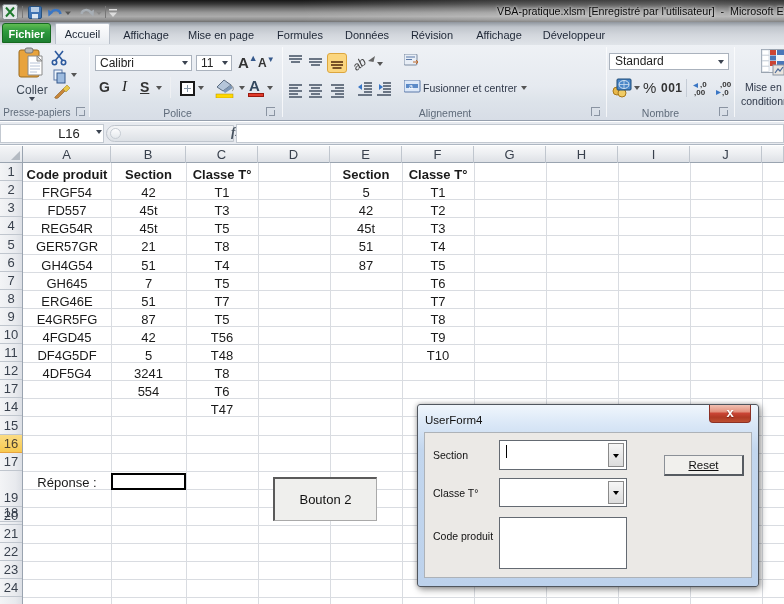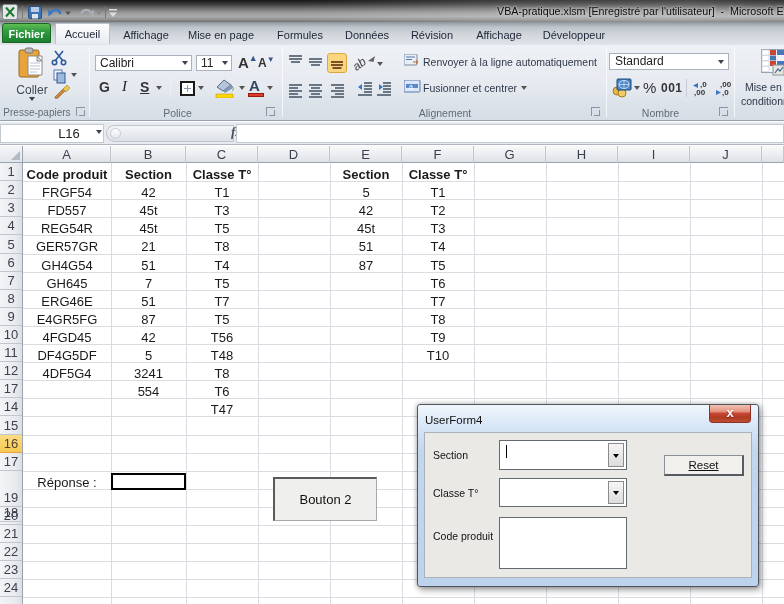--- a/index.html
+++ b/index.html
@@ -208,21 +208,20 @@
     <path d="M4 2 l-4 3 4 3 z" fill="#3a76c4"></path>
     <path d="M21 2 l4 3 -4 3 z" fill="#3a76c4"></path>
   </svg>
   <svg class="abs" style="left:404px;top:9px;" width="17" height="14" viewBox="0 0 17 14">
     <rect x="0" y="0" width="13" height="11" rx="1" fill="#e8eef6" stroke="#7a8aa0"></rect>
     <g stroke="#5b79a8" stroke-width="1.2">
         <path d="M2 3 h9 M2 5.5 h6"></path>
       </g>
     <path d="M9 8 h5 m0 0 l-2 -2 m2 2 l-2 2" stroke="#c06a2a" stroke-width="1" fill="none"></path>
   </svg>
-  <div class="abs" style="left:423px;top:11px;font-size:10.5px;color:#30394a;">Renvoyer à la ligne automatiquement</div>
   <svg class="abs" style="left:404px;top:35px;" width="17" height="14" viewBox="0 0 17 14">
     <rect x="0" y="0" width="16" height="12" rx="1" fill="#dce8f8" stroke="#5b79a8"></rect>
     <rect x="2" y="4" width="12" height="4" fill="#5b8ac8"></rect>
     <text x="5" y="9" font-size="7" fill="#fff">a</text>
   </svg>
   <div class="abs" style="left:423px;top:37px;font-size:10.5px;color:#30394a;">Fusionner et centrer</div>
   <div class="abs" style="left:521px;top:41px;">
       <span class="arrow-dn" style="border-top-color:#555;"></span>
     </div>
 

